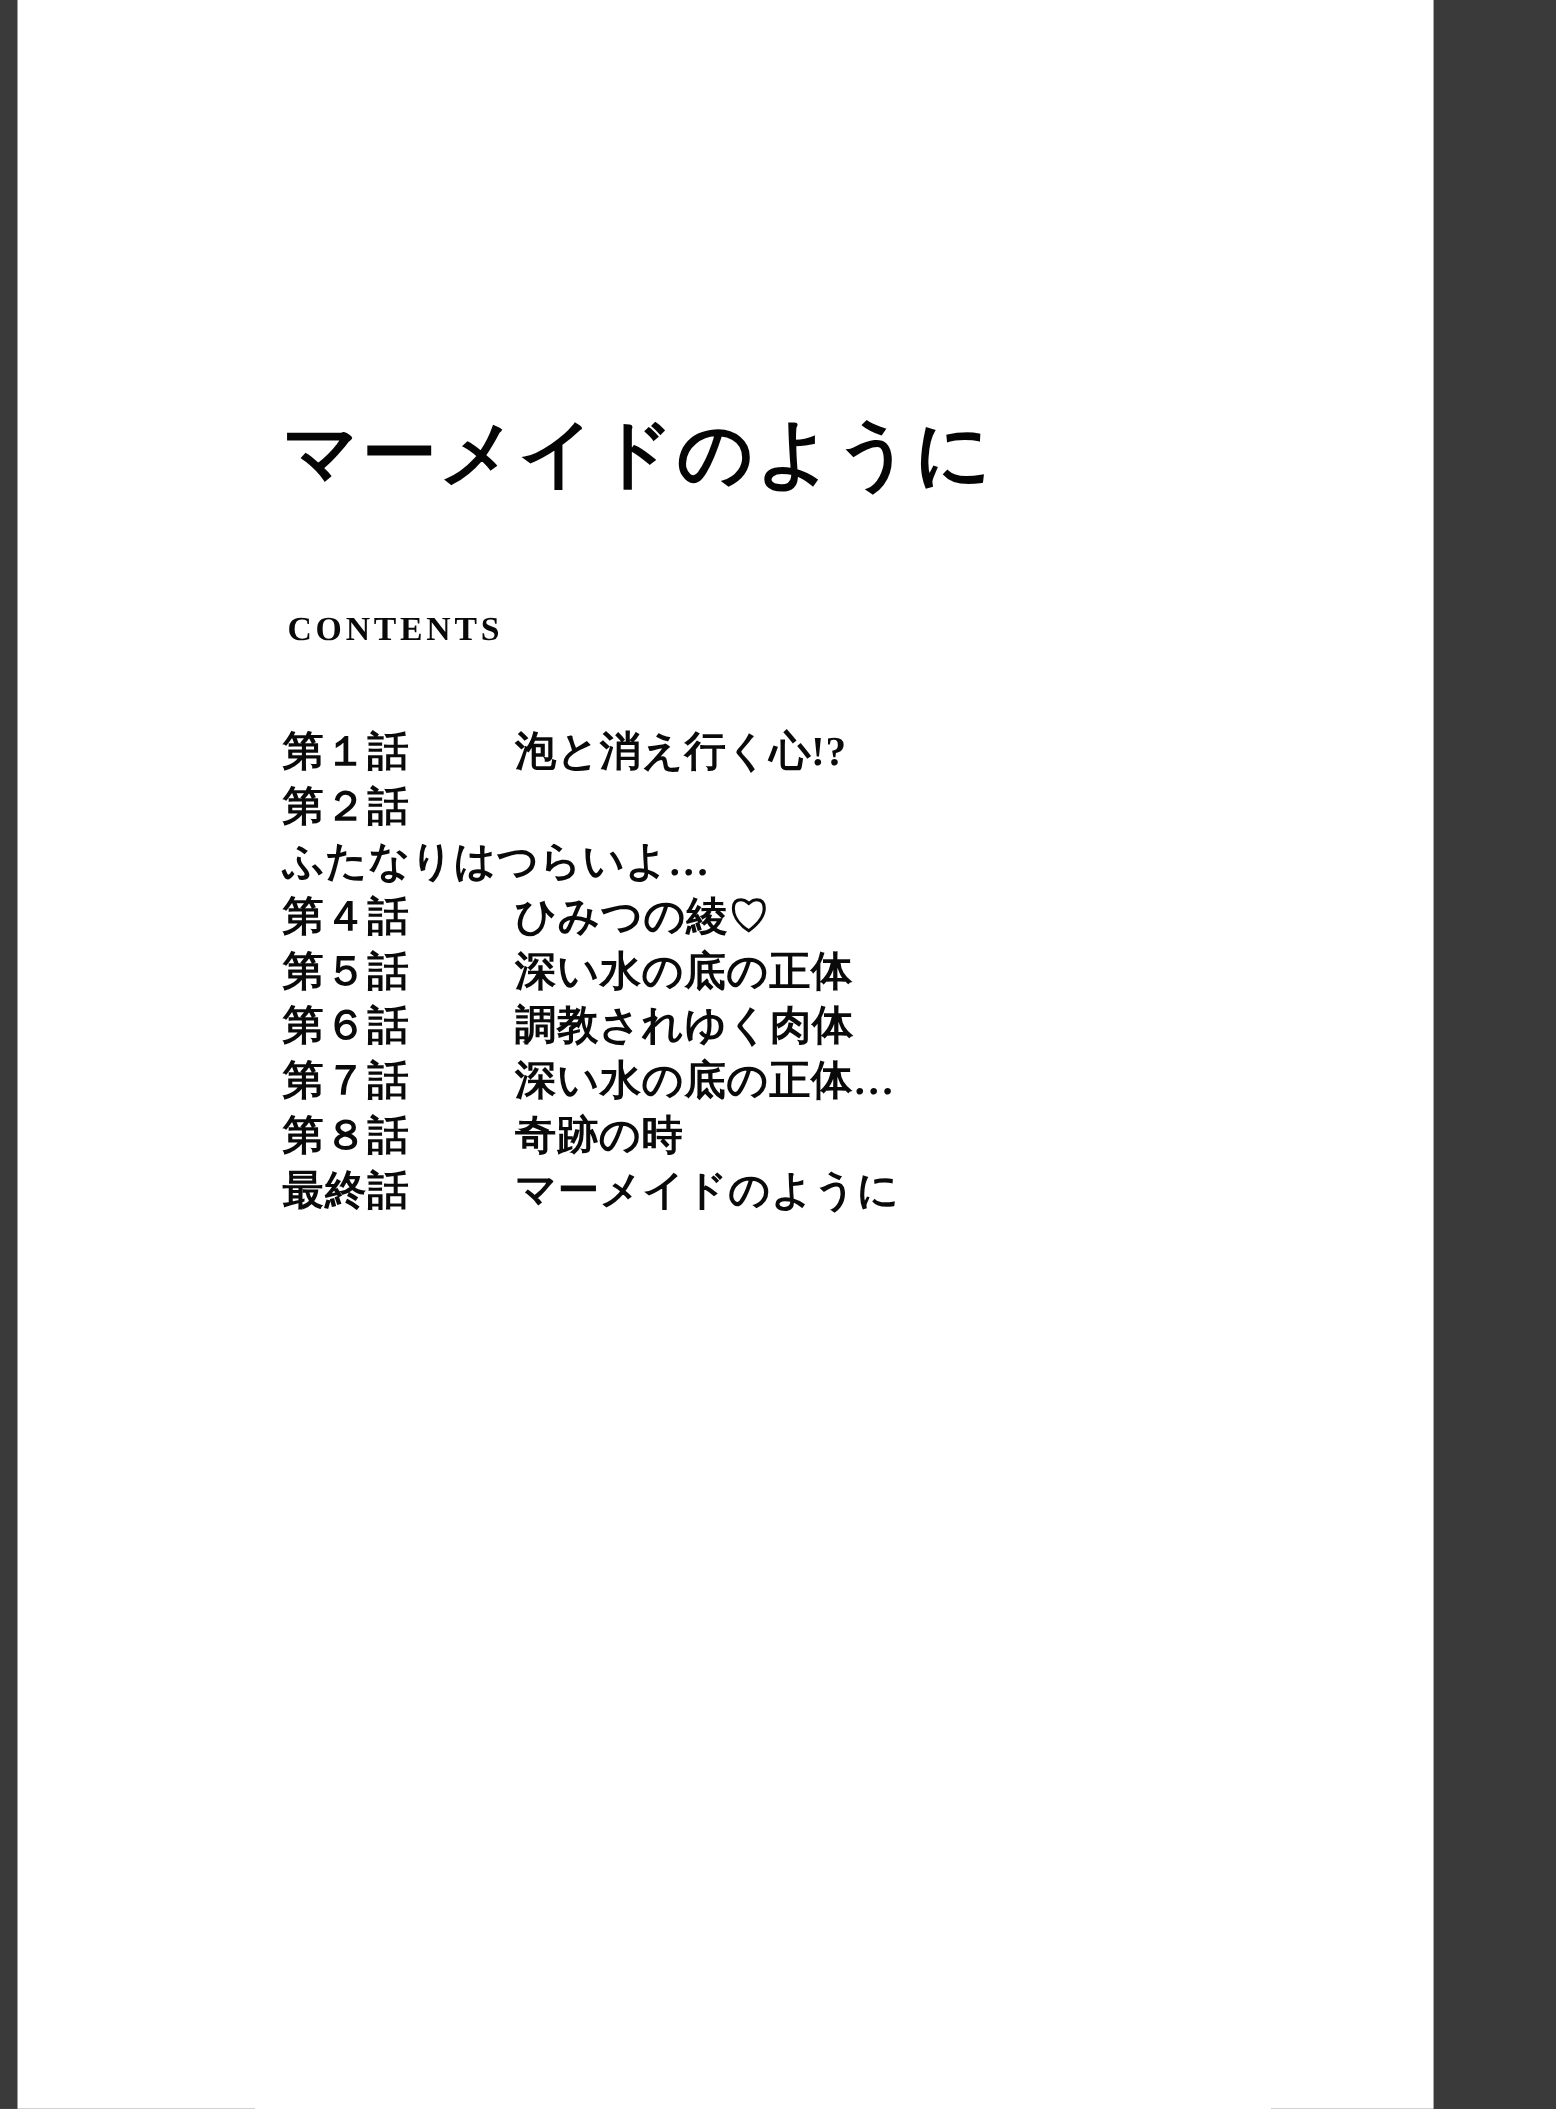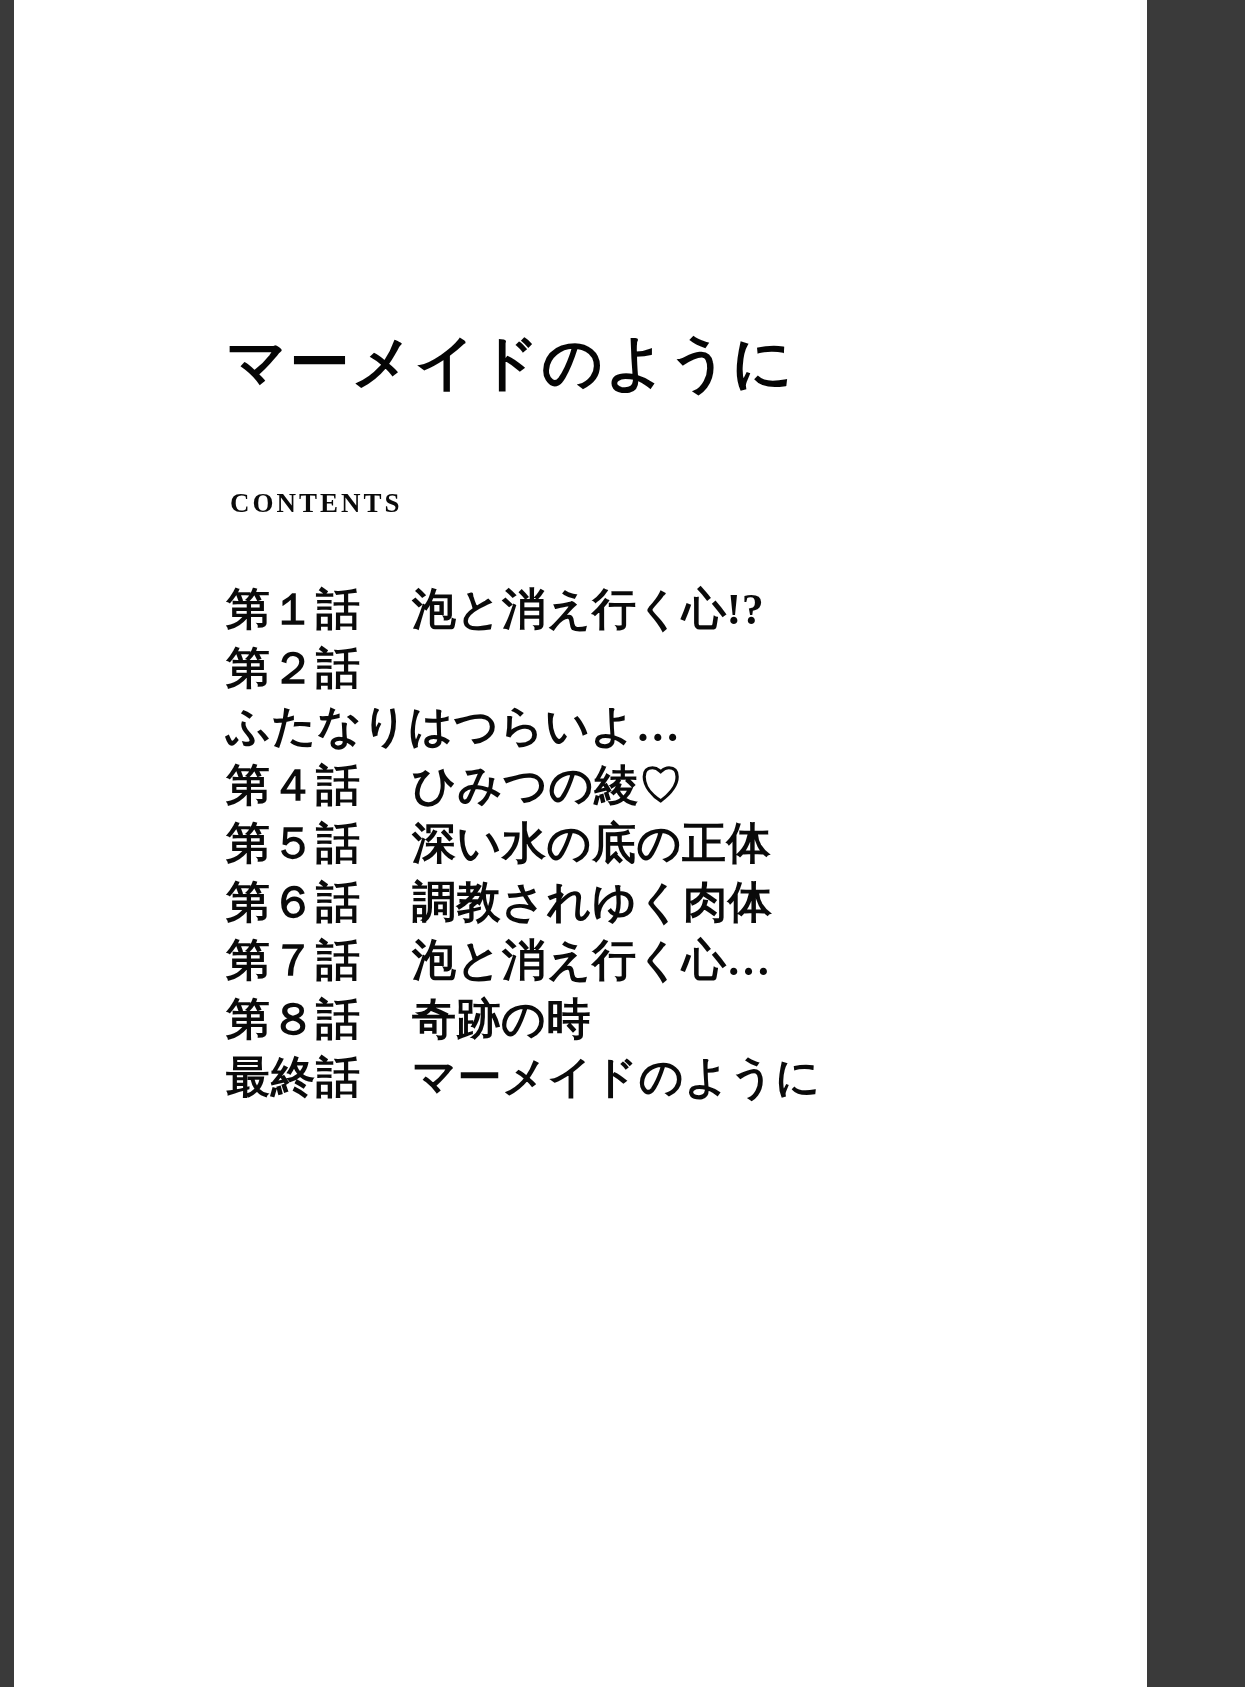--- a/index.html
+++ b/index.html
@@ -62,21 +62,21 @@
   .toc-list {
     margin: 62px 0 0 0;
     padding: 0;
     list-style: none;
   }
   .toc-row {
     display: flex;
     align-items: baseline;
     font-family: "Liberation Serif", serif;
     font-weight: bold;
-    font-size: 44px;
+    font-size: 33px;
     line-height: 1.33;
     color: #0a0a0a;
     white-space: nowrap;
   }
   .toc-chapter {
     width: 186px;
     flex: 0 0 186px;
     letter-spacing: 1px;
   }
   .toc-title {
@@ -110,21 +110,21 @@
         <li class="toc-row">
           <span class="toc-chapter">第５話</span>
           <span class="toc-title">深い水の底の正体</span>
         </li>
         <li class="toc-row">
           <span class="toc-chapter">第６話</span>
           <span class="toc-title">調教されゆく肉体</span>
         </li>
         <li class="toc-row">
           <span class="toc-chapter">第７話</span>
-          <span class="toc-title">泡と消え行く心…</span>
+          <span class="toc-title">深い水の底の正体…</span>
         </li>
         <li class="toc-row">
           <span class="toc-chapter">第８話</span>
           <span class="toc-title">奇跡の時</span>
         </li>
         <li class="toc-row">
           <span class="toc-chapter">最終話</span>
           <span class="toc-title">マーメイドのように</span>
         </li>
       </ul>

